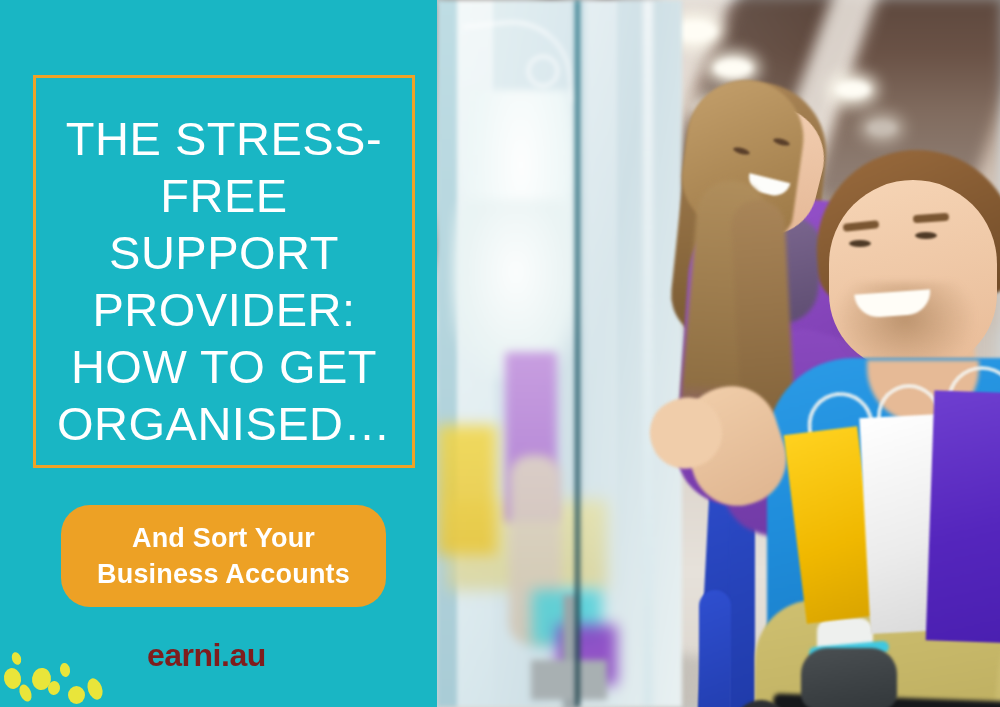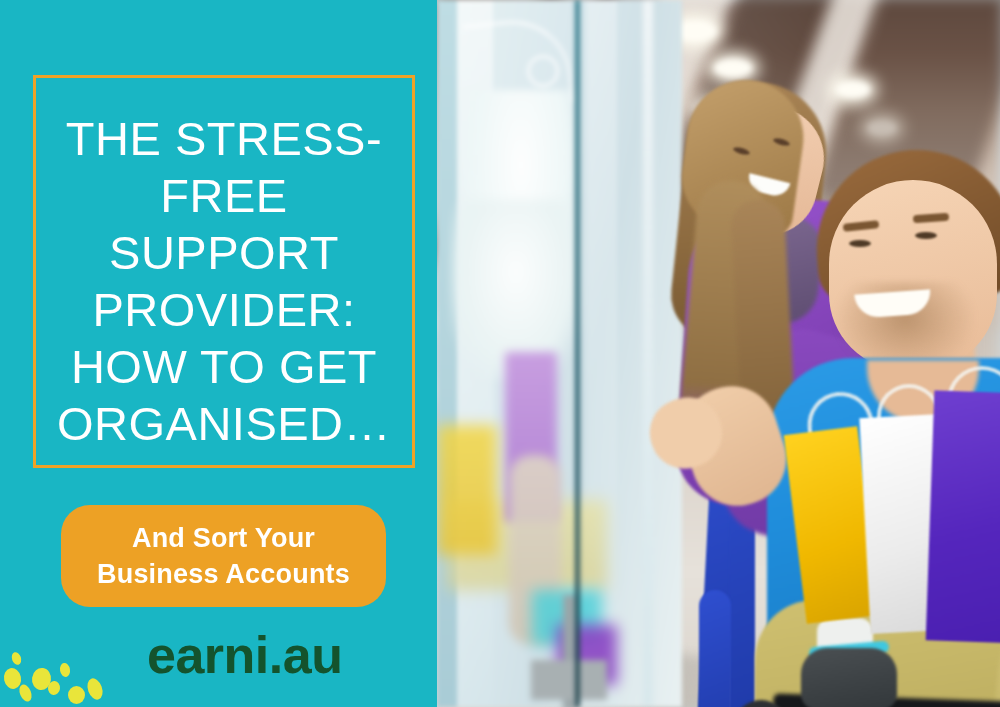--- a/index.html
+++ b/index.html
@@ -349,23 +349,23 @@
     display:flex;align-items:center;justify-content:center;border-radius:29px;
   }
   .cta-text{
     margin:0;text-align:center;color:#ffffff;
     font-family:"Liberation Sans",sans-serif;
     font-weight:bold;font-size:27px;line-height:36px;
     white-space:pre-line;letter-spacing:.2px;
   }
   .logo{
     position:absolute;left:147px;top:633px;
-    color:#14532d;
+    color:#7f1d1d;
     font-family:"Liberation Sans",sans-serif;
-    font-weight:bold;font-size:52px;line-height:44px;letter-spacing:-.5px;
+    font-weight:bold;font-size:32px;line-height:44px;letter-spacing:-.5px;
   }
   .dot{
     position:absolute;background:#e9e53a;border-radius:50%;
   }
 </style>
 </head>
 <body>
 
 <div class="canvas">
 

